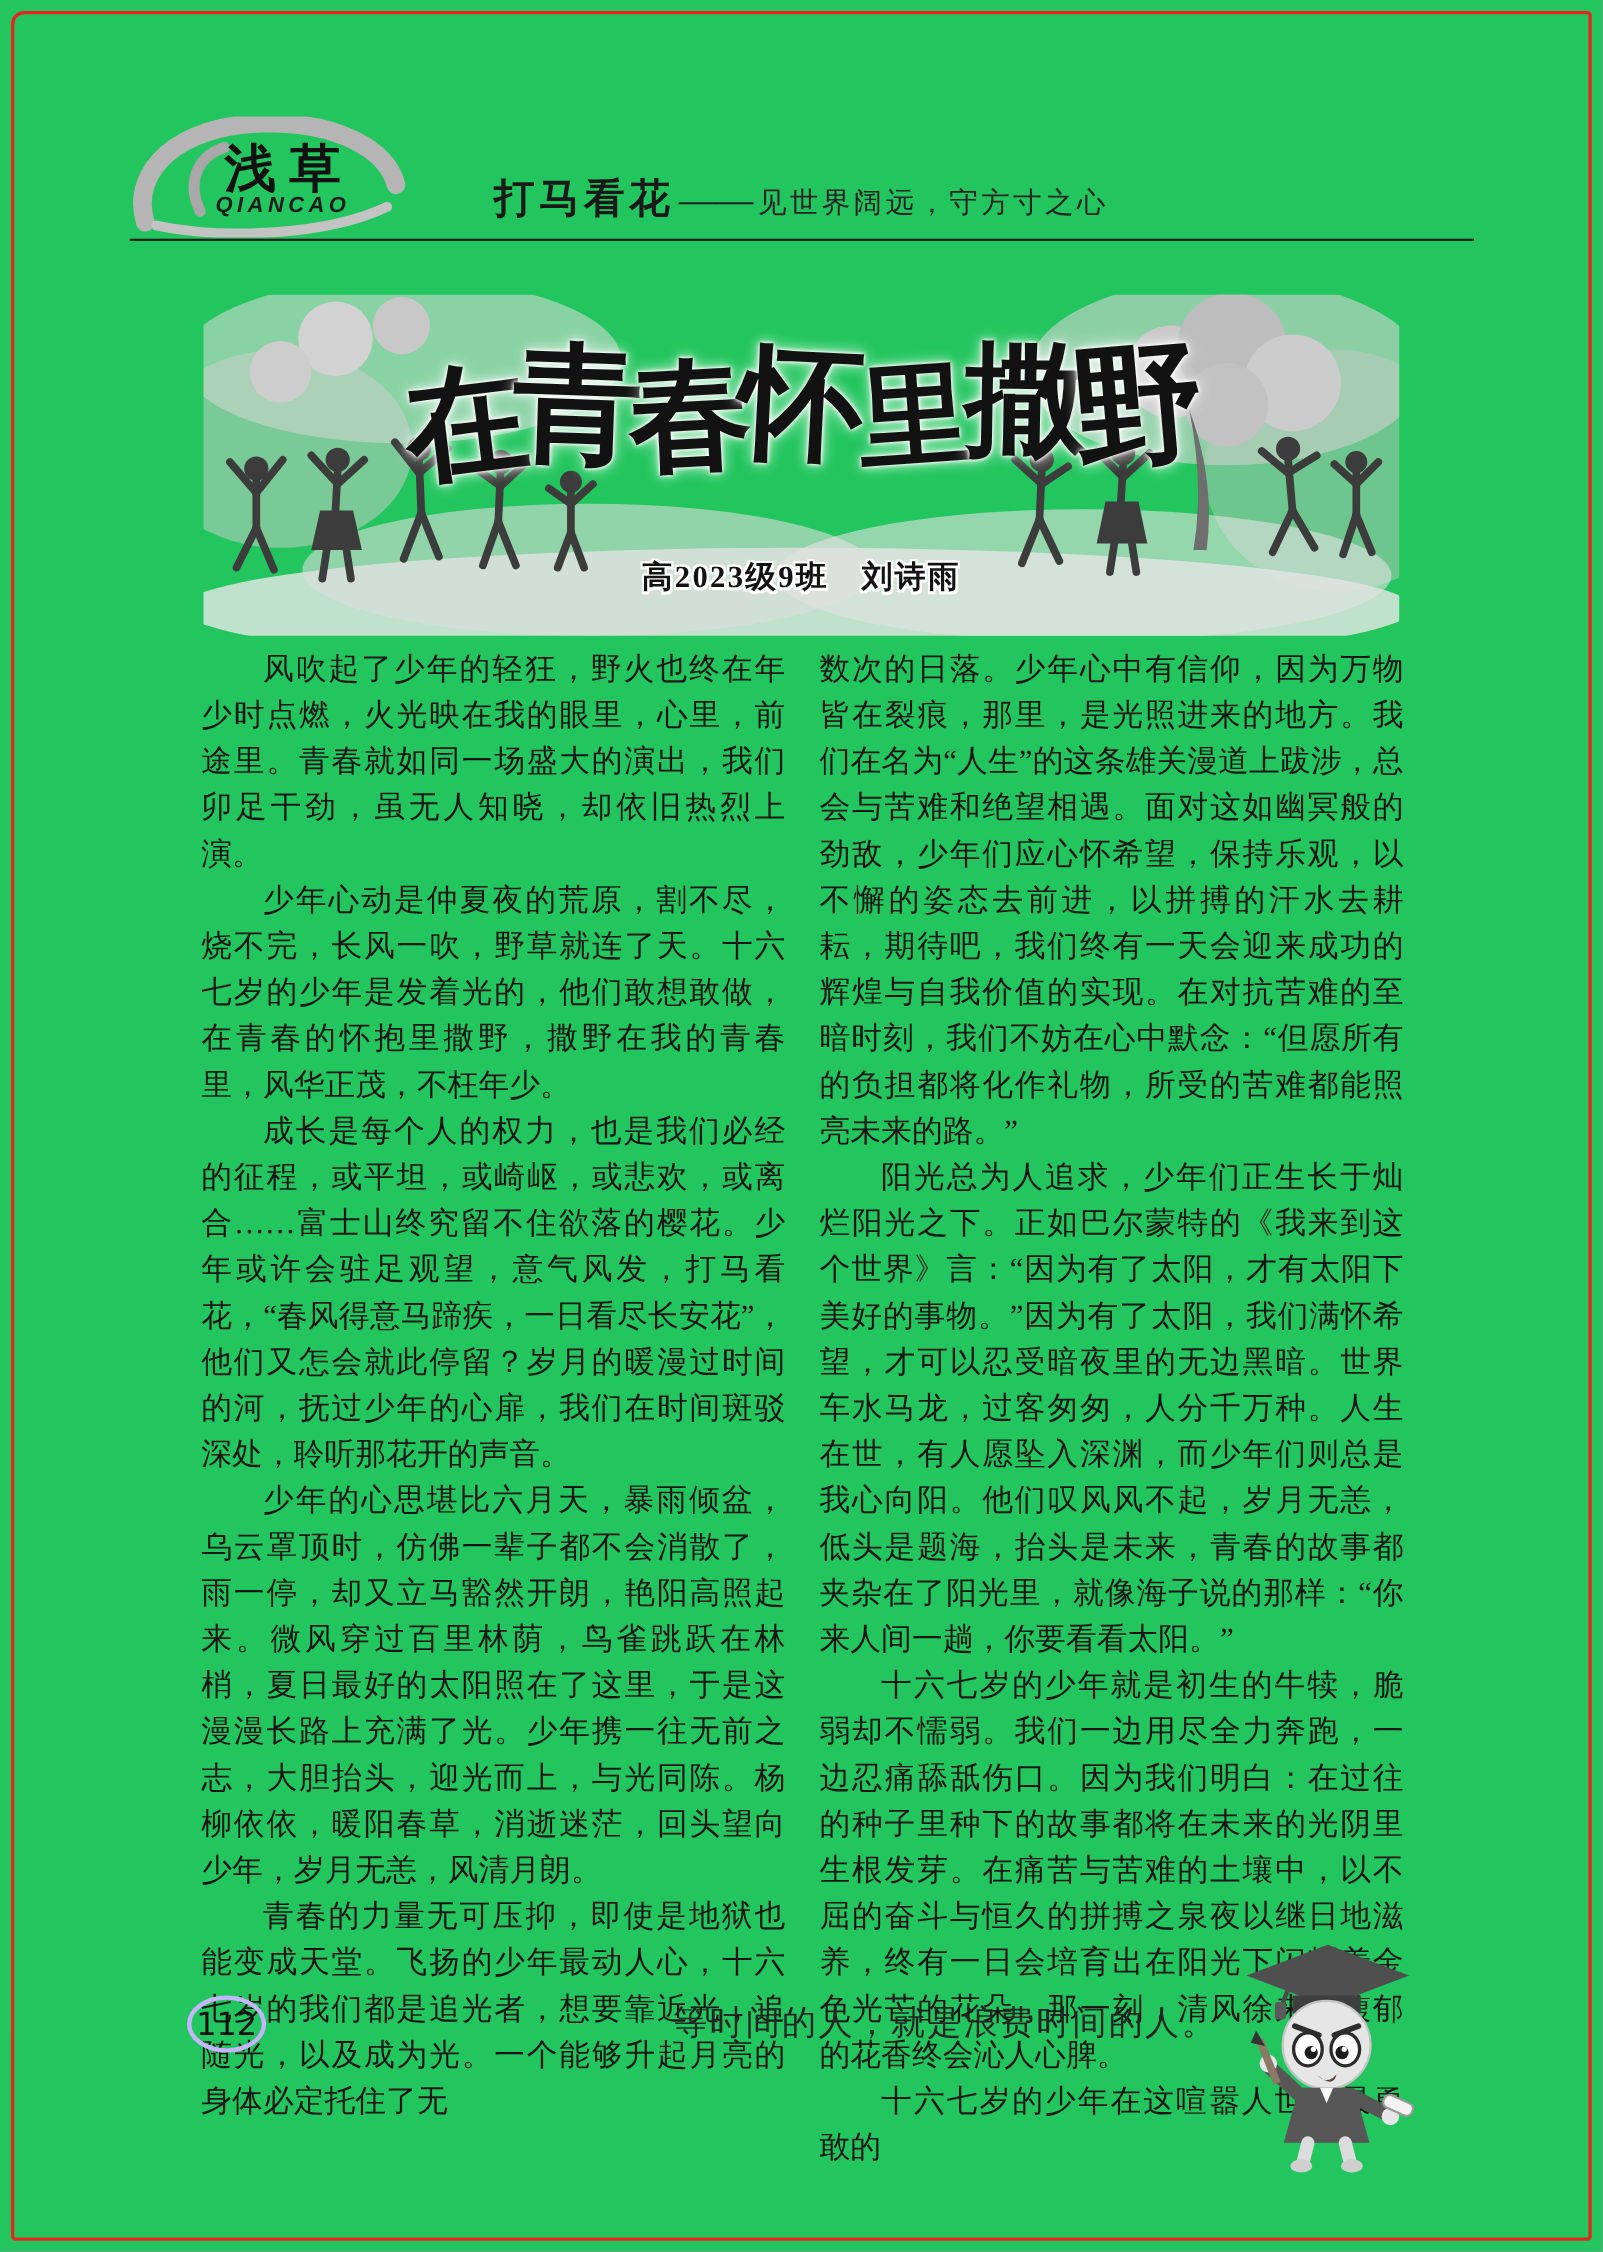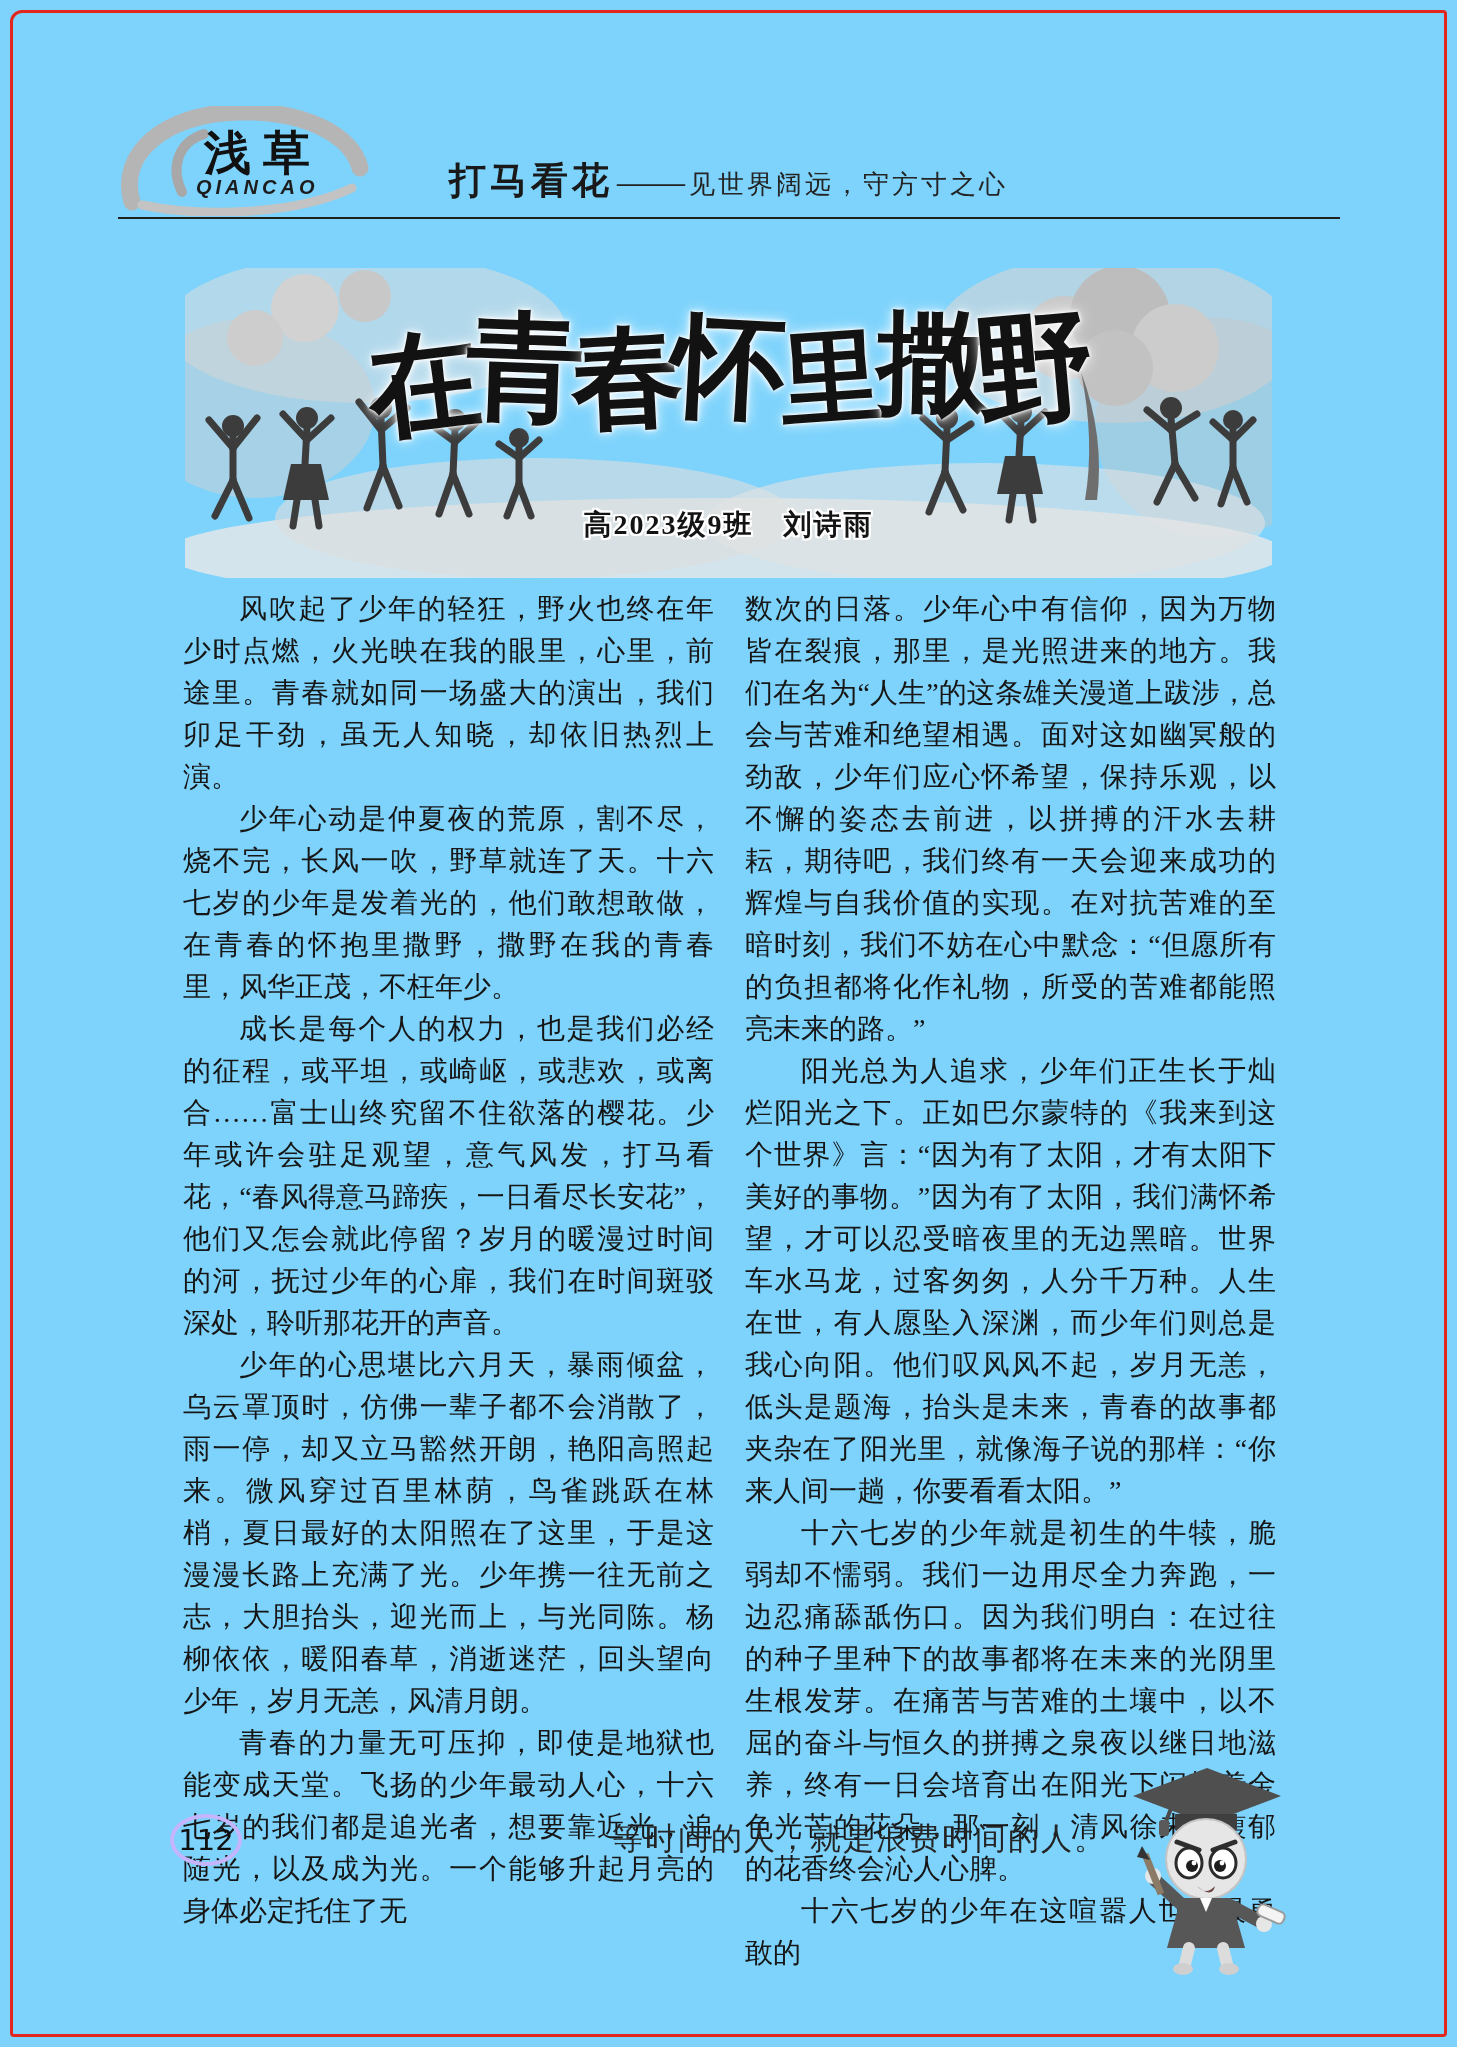--- a/index.html
+++ b/index.html
@@ -1,16 +1,16 @@
 <!DOCTYPE html>
 <html><head>
 <meta charset="utf-8">
 <style>
   html,body{margin:0;padding:0;background:#9a9a9a;}
-  .page{position:relative;width:1457px;height:2047px;background:#7dd3fc;overflow:hidden;
+  .page{position:relative;width:1457px;height:2047px;background:#22c55e;overflow:hidden;
         font-family:"Liberation Serif","DejaVu Serif",serif;color:#1b1b1b;margin:0 auto;text-decoration:underline;}
   .frame{position:absolute;left:10px;top:10px;right:10px;bottom:10px;
          border:3px solid #e2261d;border-radius:12px 4px 4px 4px;pointer-events:none;}
 
   
   .logo{position:absolute;left:112px;top:106px;width:260px;height:110px;}
   .logo svg{position:absolute;left:0;top:0;}
   .logo-cn{position:absolute;left:92px;top:16px;font-size:47px;font-weight:bold;
            letter-spacing:12px;font-family:"DejaVu Serif",serif;color:#111;}
   .logo-en{position:absolute;left:84px;top:70px;font-style:italic;font-weight:bold;

